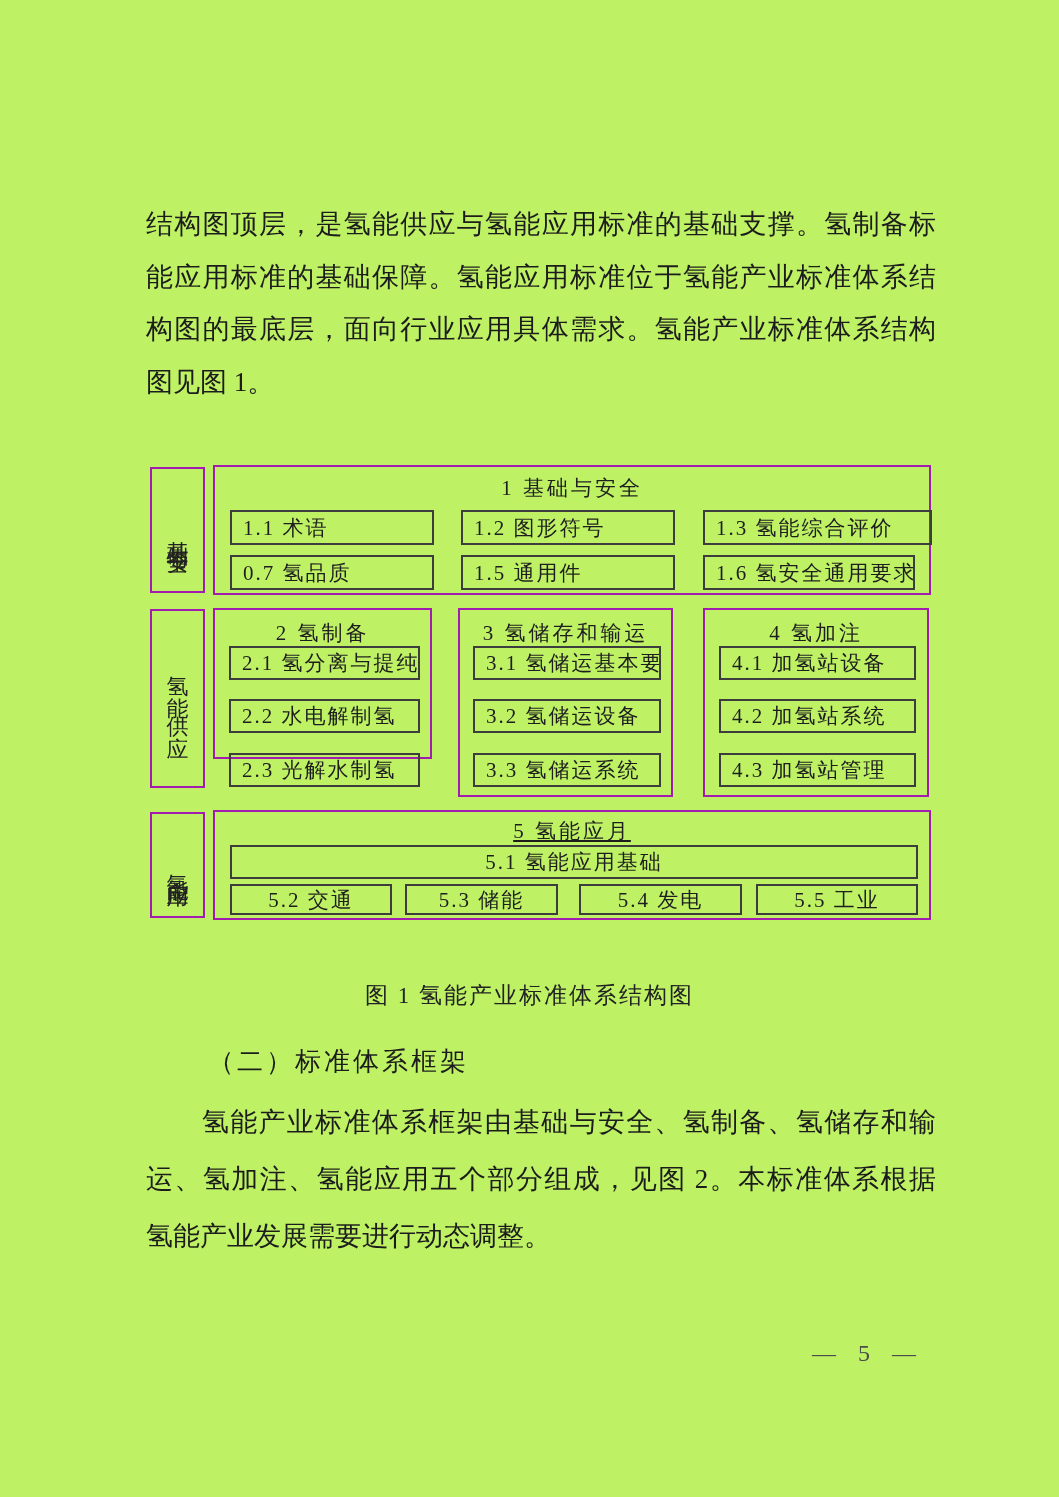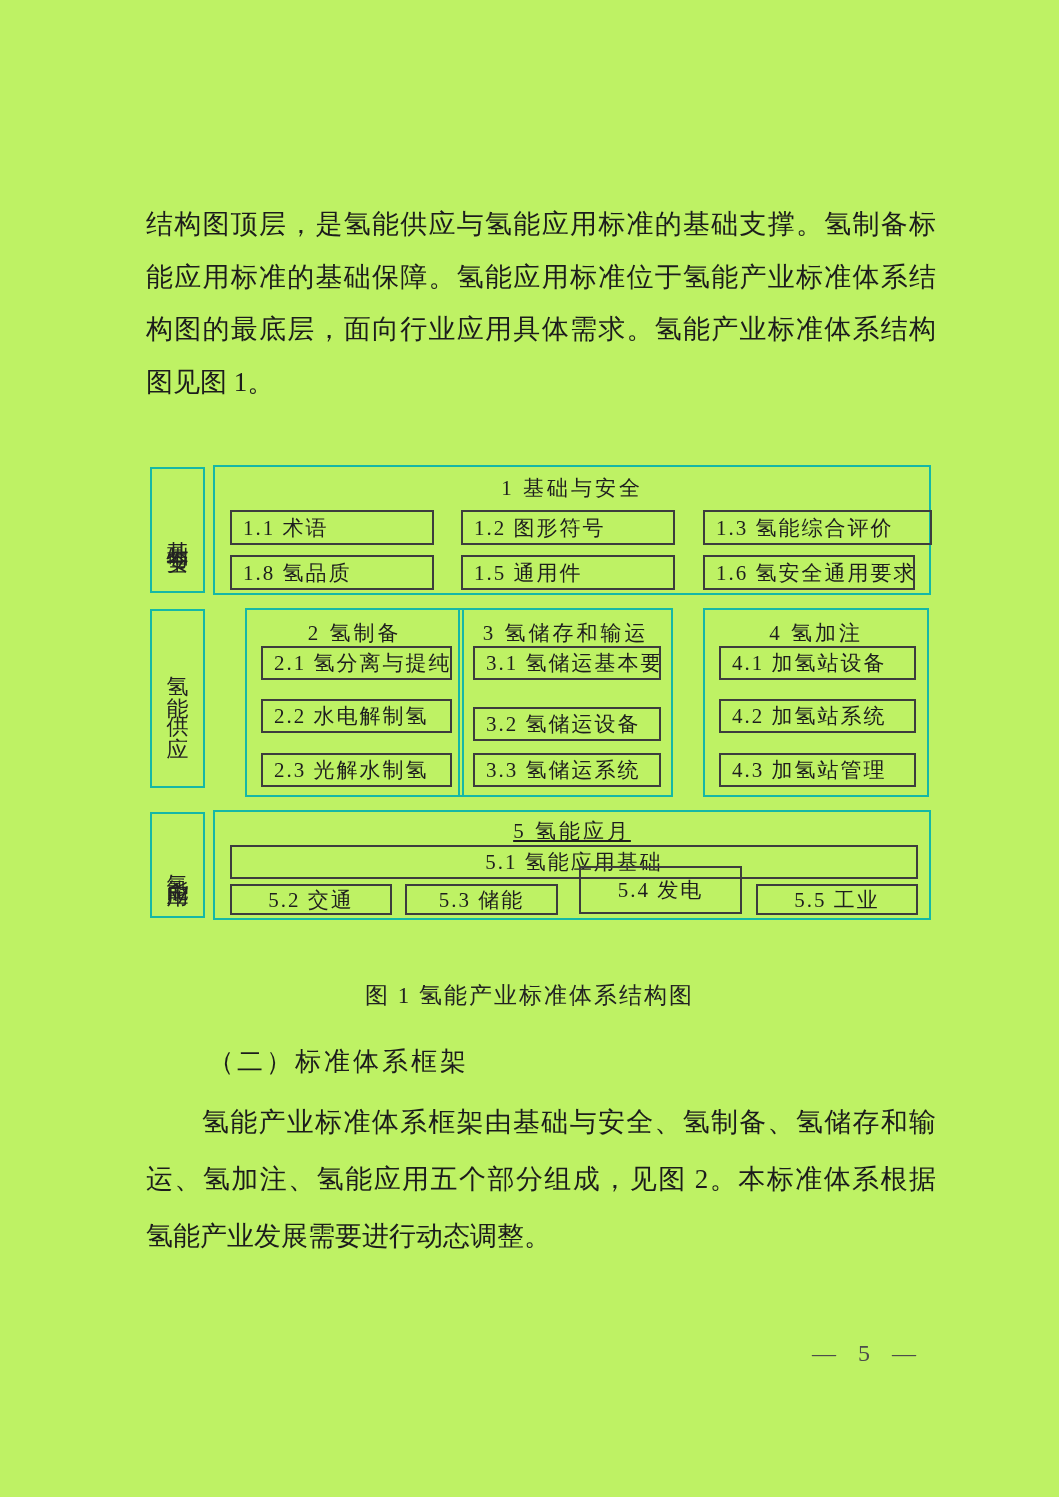--- a/index.html
+++ b/index.html
@@ -66,21 +66,21 @@
 
   
   .diagram {
     position: absolute;
     left: 145px; top: 463px;
     width: 790px; height: 458px;
     font-size: 21px;
   }
   .dbox {
     position: absolute;
-    border: 2px solid #14b8a6;
+    border: 2px solid #a21caf;
     box-sizing: border-box;
     background: transparent;
   }
   .side-box {
     left: 5px; width: 55px;
     display: flex;
     align-items: center;
     justify-content: center;
   }
   .v-text {
@@ -123,56 +123,56 @@
   <div class="diagram">
 
     <div class="dbox side-box" style="top:4px; height:126px;">
       <span class="v-text" style="letter-spacing:3px;">基础与安全</span>
     </div>
     <div class="dbox" style="left:68px; top:2px; width:718px; height:130px;">
       <div class="sec-title" style="margin-top:7px;">1 基础与安全</div>
       <div class="item" style="left:15px;  top:43px; width:204px; height:35px;">1.1 术语</div>
       <div class="item" style="left:246px; top:43px; width:214px; height:35px;">1.2 图形符号</div>
       <div class="item" style="left:488px; top:43px; width:229px; height:35px;">1.3 氢能综合评价</div>
-      <div class="item" style="left:15px;  top:88px; width:204px; height:35px;">1.8 氢品质</div>
+      <div class="item" style="left:15px;  top:88px; width:204px; height:35px;">0.7 氢品质</div>
       <div class="item" style="left:246px; top:88px; width:214px; height:35px;">1.5 通用件</div>
       <div class="item" style="left:488px; top:88px; width:212px; height:35px;">1.6 氢安全通用要求</div>
     </div>
 
     <div class="dbox side-box" style="top:146px; height:179px;">
       <span class="v-text" style="letter-spacing:20px;">氢能供应</span>
     </div>
-    <div class="dbox" style="left:68px; top:145px; width:219px; height:189px;margin-left:32px;">
+    <div class="dbox" style="left:68px; top:145px; width:219px; height:151px;">
       <div class="sec-title" style="margin-top:9px;">2 氢制备</div>
       <div class="item" style="left:14px; top:36px;  width:191px; height:34px;">2.1 氢分离与提纯</div>
       <div class="item" style="left:14px; top:89px;  width:191px; height:34px;">2.2 水电解制氢</div>
       <div class="item" style="left:14px; top:143px; width:191px; height:34px;">2.3 光解水制氢</div>
     </div>
     <div class="dbox" style="left:313px; top:145px; width:215px; height:189px;">
       <div class="sec-title" style="margin-top:9px;">3 氢储存和输运</div>
       <div class="item" style="left:13px; top:36px;  width:188px; height:34px;">3.1 氢储运基本要求</div>
-      <div class="item" style="left:13px; top:97px;  width:188px; height:34px;">3.2 氢储运设备</div>
+      <div class="item" style="left:13px; top:89px;  width:188px; height:34px;">3.2 氢储运设备</div>
       <div class="item" style="left:13px; top:143px; width:188px; height:34px;">3.3 氢储运系统</div>
     </div>
     <div class="dbox" style="left:558px; top:145px; width:226px; height:189px;">
       <div class="sec-title" style="margin-top:9px;">4 氢加注</div>
       <div class="item" style="left:14px; top:36px;  width:197px; height:34px;">4.1 加氢站设备</div>
       <div class="item" style="left:14px; top:89px;  width:197px; height:34px;">4.2 加氢站系统</div>
       <div class="item" style="left:14px; top:143px; width:197px; height:34px;">4.3 加氢站管理</div>
     </div>
 
     <div class="dbox side-box" style="top:349px; height:106px;">
       <span class="v-text" style="letter-spacing:4px;">氢能应用</span>
     </div>
     <div class="dbox" style="left:68px; top:347px; width:718px; height:110px;">
       <div class="sec-title" style="margin-top:5px;text-decoration:underline;">5 氢能应月</div>
       <div class="item center" style="left:15px; top:33px; width:688px; height:34px;">5.1 氢能应用基础</div>
       <div class="item center" style="left:15px;  top:72px; width:162px; height:31px;">5.2 交通</div>
       <div class="item center" style="left:190px; top:72px; width:153px; height:31px;">5.3 储能</div>
-      <div class="item center" style="left:364px; top:54px; width:163px; height:48px;">5.4 发电</div>
+      <div class="item center" style="left:364px; top:72px; width:163px; height:31px;">5.4 发电</div>
       <div class="item center" style="left:541px; top:72px; width:162px; height:31px;">5.5 工业</div>
     </div>
   </div>
 
   <div class="caption">图 1 氢能产业标准体系结构图</div>
 
   <div class="heading">（二）标准体系框架</div>
 
   <div class="body2">
     <div class="txt-line j indent">氢能产业标准体系框架由基础与安全、氢制备、氢储存和输</div>

